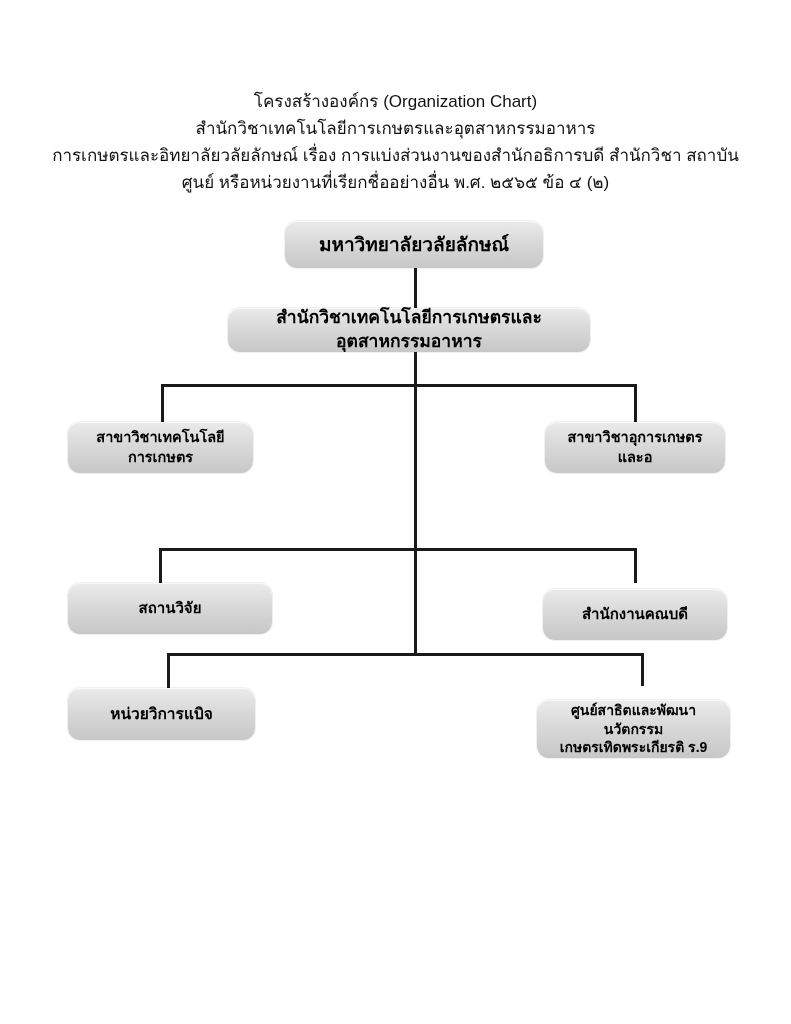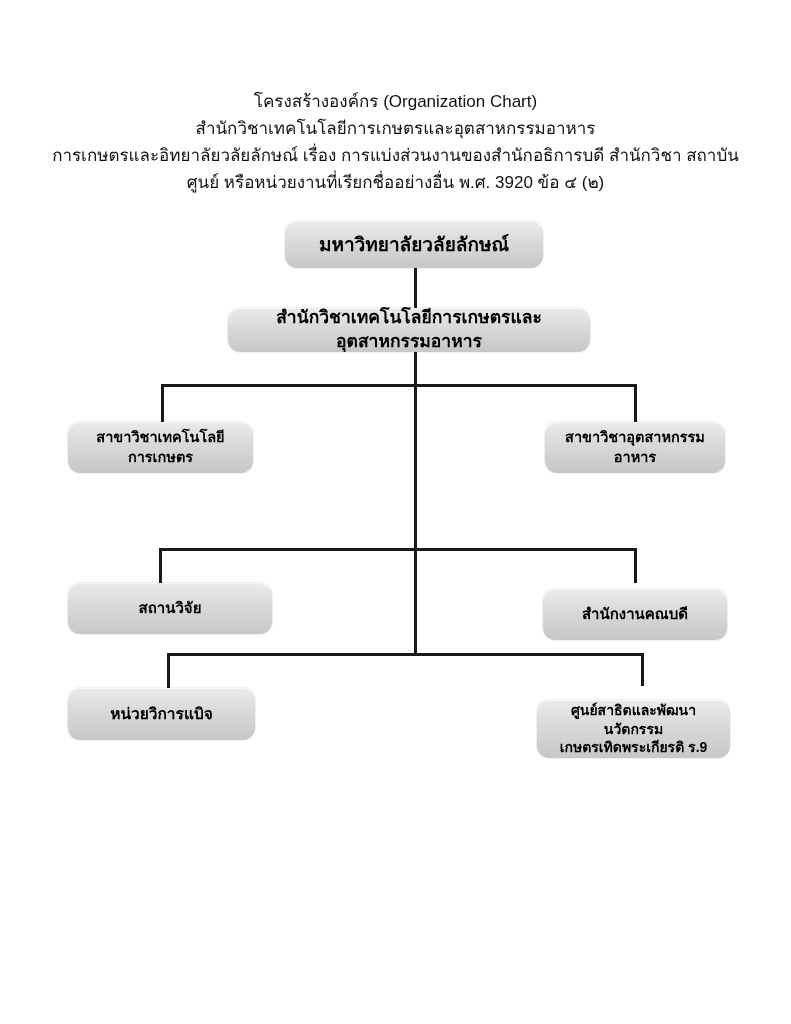--- a/index.html
+++ b/index.html
@@ -51,21 +51,21 @@
 </style>
 </head>
 <body>
 
 <div class="canvas">
 
   <div class="title-block">
     <div class="title-line">โครงสร้างองค์กร (Organization Chart)</div>
     <div class="title-line">สำนักวิชาเทคโนโลยีการเกษตรและอุตสาหกรรมอาหาร</div>
     <div class="title-line">การเกษตรและอิทยาลัยวลัยลักษณ์ เรื่อง การแบ่งส่วนงานของสำนักอธิการบดี สำนักวิชา สถาบัน</div>
-    <div class="title-line">ศูนย์ หรือหน่วยงานที่เรียกชื่ออย่างอื่น พ.ศ. 3920 ข้อ ๔ (๒)</div>
+    <div class="title-line">ศูนย์ หรือหน่วยงานที่เรียกชื่ออย่างอื่น พ.ศ. ๒๕๖๕ ข้อ ๔ (๒)</div>
   </div>
 
   <div class="conn" style="left:414px;top:268px;width:3px;height:40px;"></div>
   <div class="conn" style="left:414px;top:352px;width:3px;height:303px;"></div>
 
   <div class="conn" style="left:161px;top:384px;width:476px;height:3px;"></div>
   <div class="conn" style="left:161px;top:384px;width:3px;height:38px;"></div>
   <div class="conn" style="left:634px;top:384px;width:3px;height:38px;"></div>
 
   <div class="conn" style="left:159px;top:548px;width:478px;height:3px;"></div>
@@ -82,21 +82,21 @@
 
   <div class="node fs175" style="left:228px;top:308px;width:362px;height:44px;">
     <span class="lbl">สำนักวิชาเทคโนโลยีการเกษตรและอุตสาหกรรมอาหาร</span>
   </div>
 
   <div class="node fs145" style="left:68px;top:422px;width:185px;height:51px;">
     <span class="lbl">สาขาวิชาเทคโนโลยีการเกษตร</span>
   </div>
 
   <div class="node fs145" style="left:545px;top:422px;width:180px;height:51px;">
-    <span class="lbl">สาขาวิชาอุตสาหกรรมอาหาร</span>
+    <span class="lbl">สาขาวิชาอุการเกษตรและอ</span>
   </div>
 
   <div class="node fs15" style="left:68px;top:583px;width:204px;height:51px;">
     <span class="lbl">สถานวิจัย</span>
   </div>
 
   <div class="node fs15" style="left:543px;top:589px;width:184px;height:51px;">
     <span class="lbl">สำนักงานคณบดี</span>
   </div>
 

